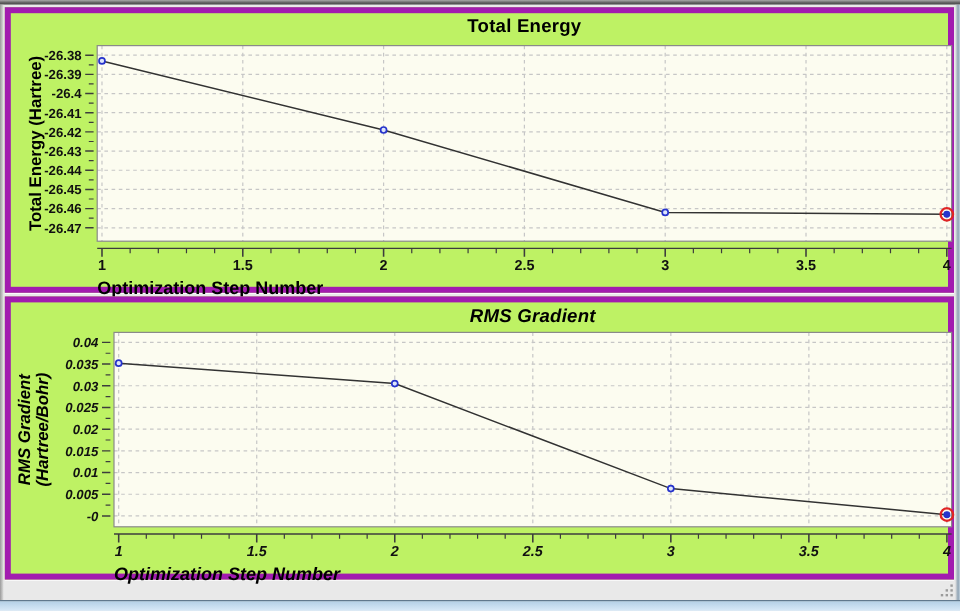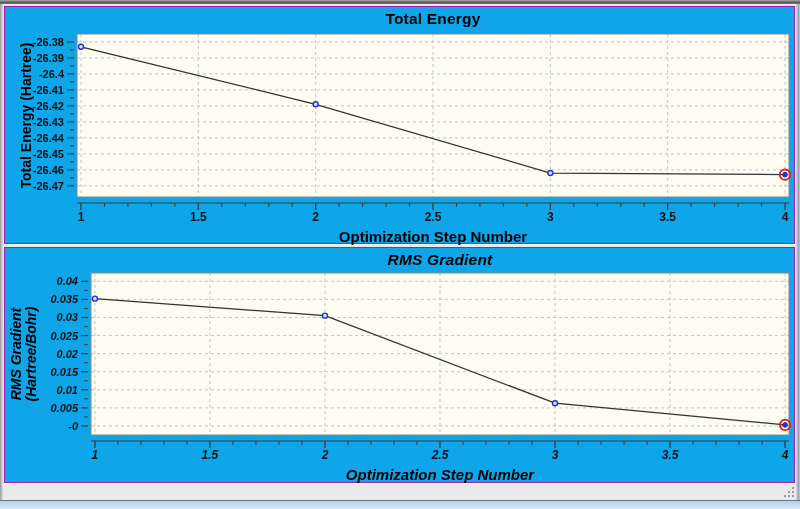--- a/index.html
+++ b/index.html
@@ -20,34 +20,34 @@
     position:absolute; top:4px; right:0; bottom:9px; width:4px;
     background:linear-gradient(90deg,#e2e2e2,#8fa3b4 60%,#c3d2de);
   }
   .chrome-bottom {
     position:absolute; bottom:0; left:0; right:0; height:9px; box-sizing:border-box;
     border-top:1px solid #61798d;
     background:linear-gradient(180deg,#b4d0e6,#d9eaf8);
   }
   .panel {
     position:absolute; box-sizing:border-box;
-    background:#0ea5e9;
-    border:1px solid #a21caf;
+    background:#bef264;
+    border:5px solid #a21caf;
     box-shadow:0 1px 0 #fcfcfc;
   }
   #panel-0 { left:4px; top:6px;   width:791px; height:238px; }
   #panel-1 { left:4px; top:247px; width:791px; height:236px;font-style:italic; }
   .plot-svg { position:absolute; left:0; top:0; }
   .chart-title {
     position:absolute; top:3px; font-weight:bold; font-size:15.5px; color:#000;
     text-align:center; letter-spacing:0.2px;
   }
   .xlabel {
     position:absolute; font-weight:bold; font-size:15px; color:#000;
-    text-align:center; height:18px;
+    text-align:left; height:18px;
   }
   .ylabel {
     position:absolute; width:200px; font-weight:bold; font-size:14px; line-height:15px;
     color:#000; text-align:center; white-space:nowrap;
     transform:rotate(-90deg); transform-origin:50% 50%;
   }
   .resize-grip { position:absolute; right:5px; bottom:11px; width:13px; height:13px; }
   .resize-grip::after {
     content:""; position:absolute; right:1px; bottom:1px; width:2px; height:2px;
     background:#9b9b9b;

